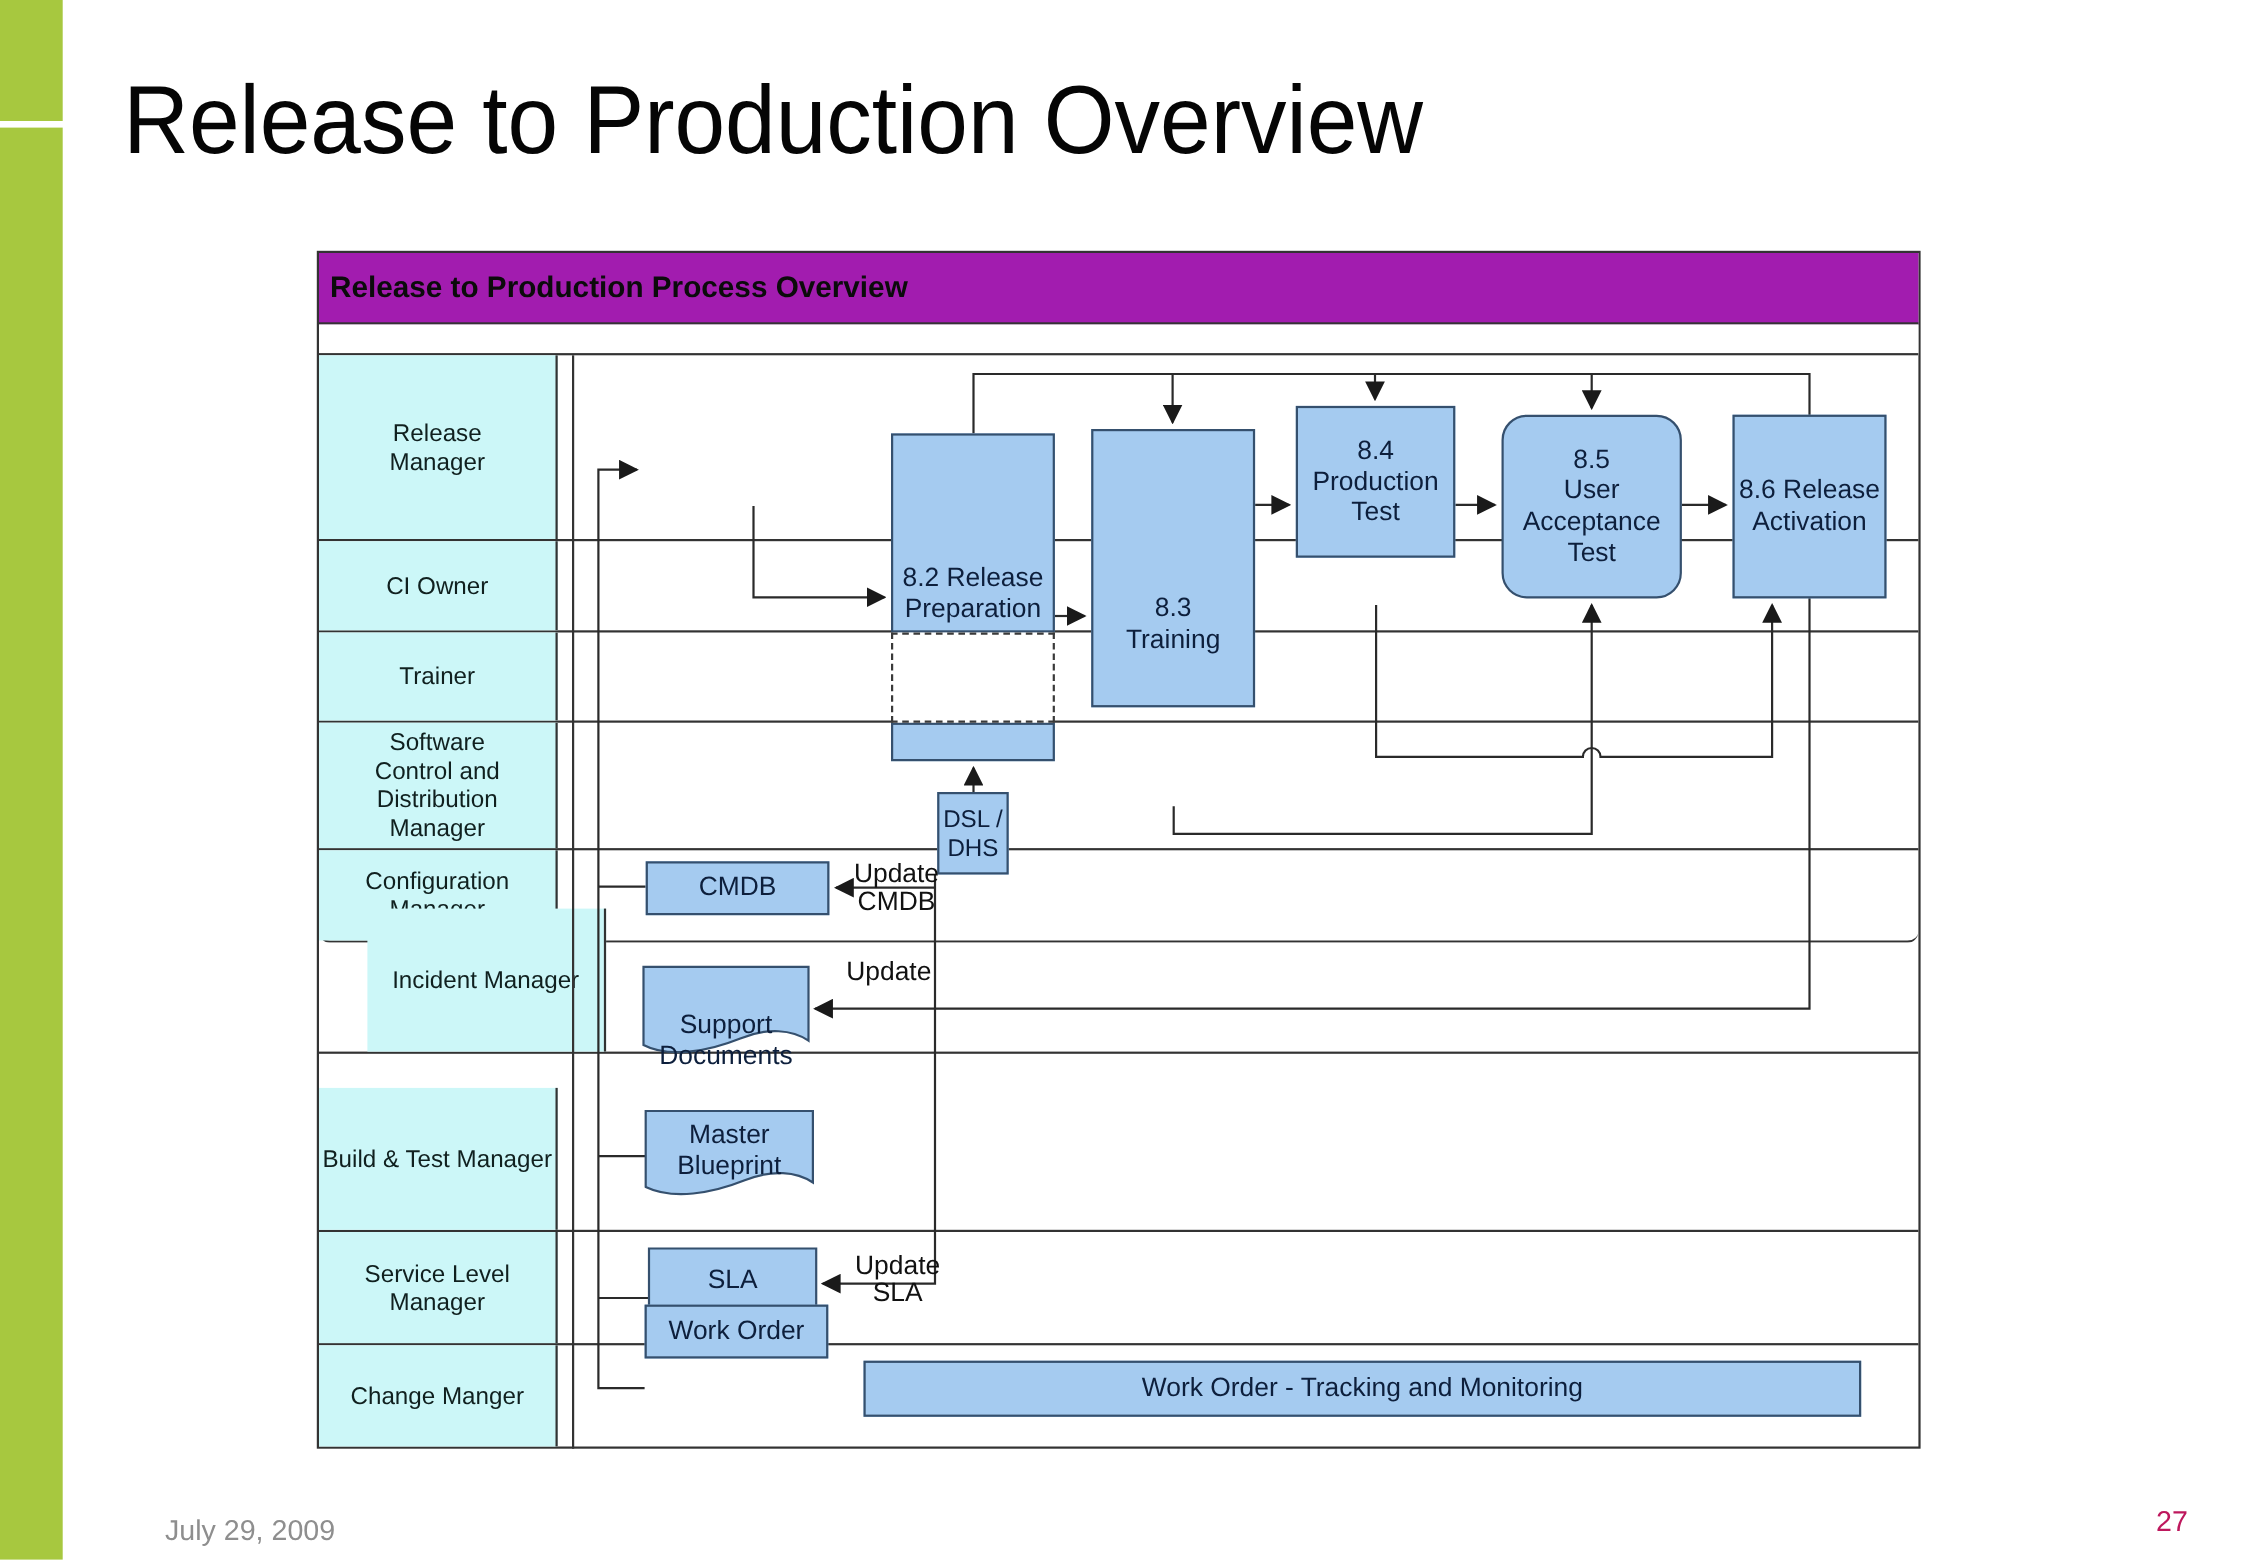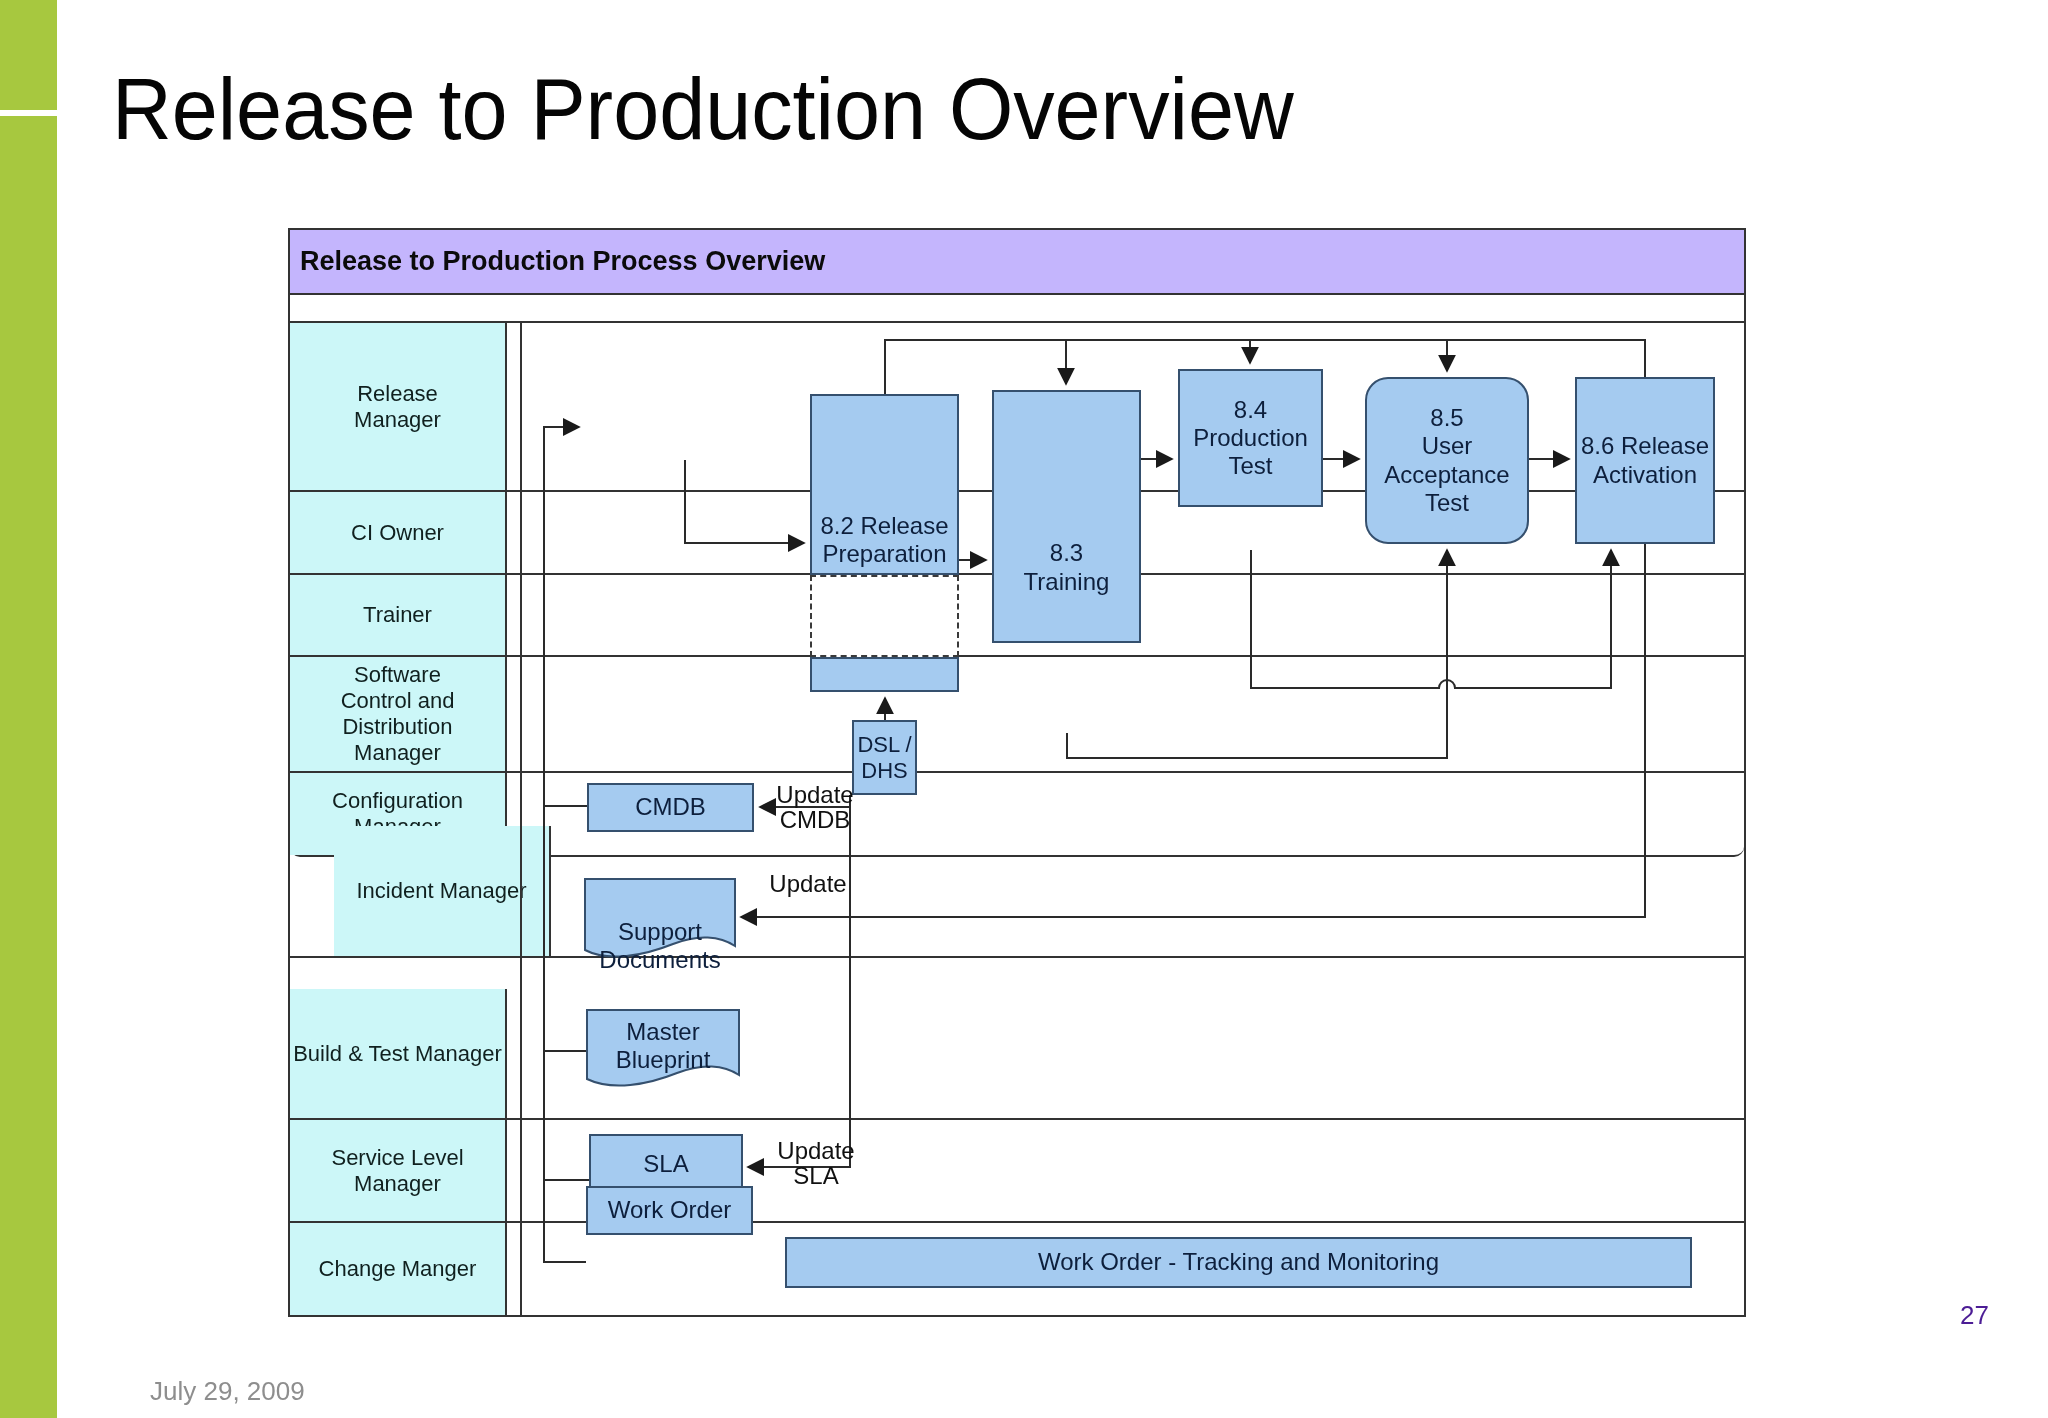--- a/index.html
+++ b/index.html
@@ -11,25 +11,25 @@
   
   .green-top{left:0;top:0;width:57px;height:110px;background:#a7c83f;}
   .green-main{left:0;top:116px;width:57px;height:1302px;background:#a7c83f;}
 
   
   .slide-title{left:112px;top:58px;font-size:88px;font-weight:300;color:#050505;
     letter-spacing:0px;transform:scaleX(.94);transform-origin:left top;}
 
   
   .footer-date{left:150px;top:1376px;font-size:26px;color:#8e8e8e;}
-  .footer-page{left:1960px;top:1300px;font-size:26px;color:#4c1d95;}
+  .footer-page{left:1960px;top:1368px;font-size:26px;color:#be185d;}
 
   
   #diagram{left:288px;top:228px;width:1458px;height:1089px;border:2px solid #333;background:#fff;box-sizing:border-box;}
-  .dheader{left:0;top:0;width:100%;height:65px;background:#c4b5fd;border-bottom:2px solid #333;box-sizing:border-box;
+  .dheader{left:0;top:0;width:100%;height:65px;background:#a21caf;border-bottom:2px solid #333;box-sizing:border-box;
     display:flex;align-items:center;}
   .dheader .txt{font-size:27px;font-weight:bold;color:#0b0b0b;padding-left:10px;}
   .dsub{left:0;top:65px;width:100%;height:28px;background:#fff;border-bottom:2px solid #333;box-sizing:border-box;}
 
   
   .lane{left:0;width:100%;box-sizing:border-box;border-bottom:2px solid #333;display:flex;}
   .lane.last{border-bottom:none;}
   .lane .cell{width:217px;height:100%;background:#ccf7f8;border-right:2px solid #333;box-sizing:border-box;
     display:flex;align-items:center;justify-content:center;text-align:center;
     font-size:22px;color:#10201f;line-height:1.18;}

